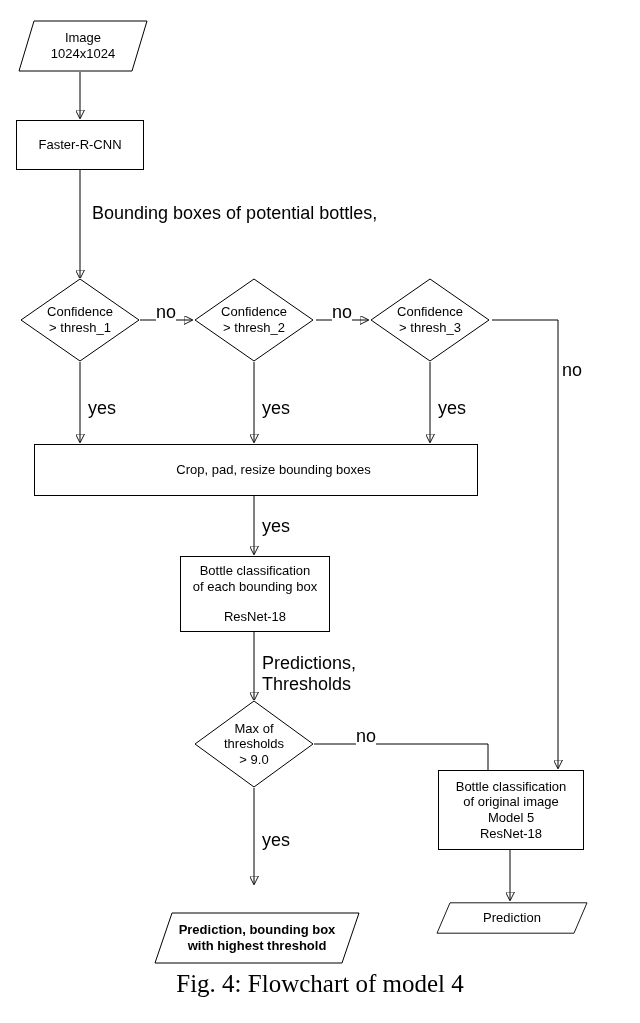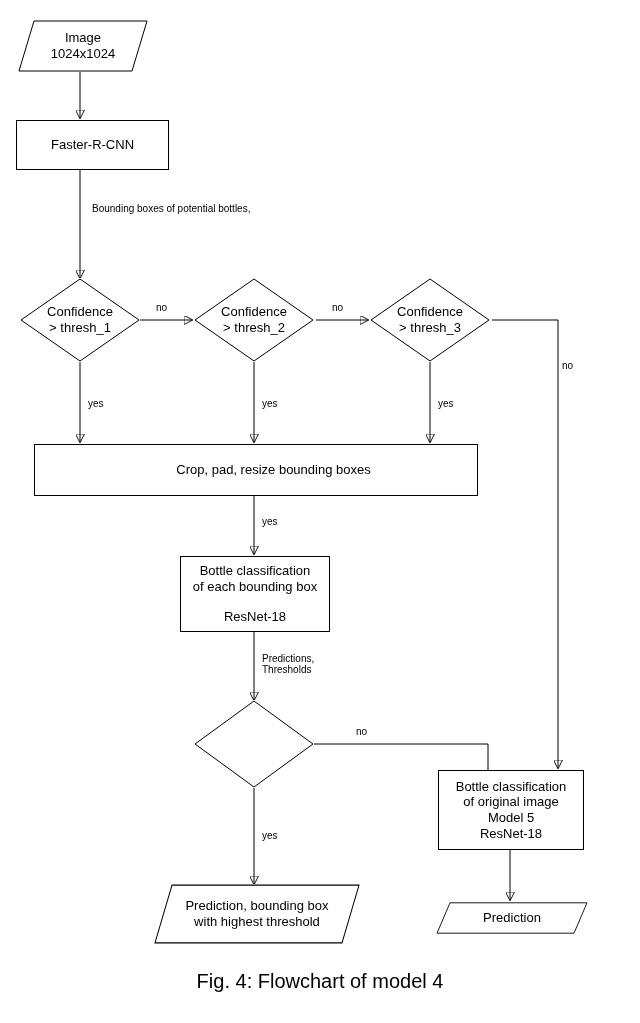--- a/index.html
+++ b/index.html
@@ -51,27 +51,27 @@
     left: 0; top: 0;
     width: 100%; height: 100%;
   }
   .diamond-text {
     position: relative;
     z-index: 1;
     padding: 0 10px;
   }
   .edge-label {
     position: absolute;
-    font-size: 10px;
+    font-size: 18px;
     background: #fff;
   }
   .caption {
     position: absolute;
-    font-family: Liberation Sans, sans-serif;
-    font-size: 20px;
+    font-family: Liberation Serif, serif;
+    font-size: 25px;
     text-align: center;
   }
   svg.connector {
     position: absolute;
     left: 0; top: 0;
     width: 640px; height: 1023px;
     pointer-events: none;
   }
 </style>
 </head>
@@ -116,21 +116,21 @@
   <div class="node para" style="left:18px; top:20px; width:130px; height:52px;">
     <svg class="para-svg" viewBox="0 0 130 52" preserveAspectRatio="none">
         <polygon points="16,1 129,1 114,51 1,51" fill="#fff" stroke="#000"></polygon>
       </svg>
     <div class="para-text">
       <div>Image</div>
       <div>1024x1024</div>
     </div>
   </div>
 
-  <div class="node rect" style="left:16px; top:120px; width:153px; height:50px;">
+  <div class="node rect" style="left:16px; top:120px; width:128px; height:50px;">
     <div>Faster-R-CNN</div>
   </div>
 
   <div class="edge-label" style="left:92px; top:203px; text-align:left;">
     <div>Bounding boxes of potential bottles,</div>
   </div>
 
   <div class="node diamond" style="left:20px; top:278px; width:120px; height:84px;">
     <svg class="diamond-svg" viewBox="0 0 120 84" preserveAspectRatio="none">
         <polygon points="60,1 119,42 60,83 1,42" fill="#fff" stroke="#000"></polygon>
@@ -185,33 +185,38 @@
 
   <div class="edge-label" style="left:262px; top:640px; text-align:left;margin-top:13px;">
     <div>Predictions,</div>
     <div>Thresholds</div>
   </div>
 
   <div class="node diamond" style="left:194px; top:700px; width:120px; height:88px;">
     <svg class="diamond-svg" viewBox="0 0 120 88" preserveAspectRatio="none">
         <polygon points="60,1 119,44 60,87 1,44" fill="#fff" stroke="#000"></polygon>
       </svg>
+    <div class="diamond-text">
+      <div>Max of</div>
+      <div>thresholds</div>
+      <div>&gt; 9.0</div>
+    </div>
   </div>
 
   <div class="edge-label" style="left:356px; top:726px;">no</div>
   <div class="edge-label" style="left:262px; top:830px;">yes</div>
 
   <div class="node rect" style="left:438px; top:770px; width:146px; height:80px;">
     <div>Bottle classification</div>
     <div>of original image</div>
     <div>Model 5</div>
     <div>ResNet-18</div>
   </div>
 
-  <div class="node para" style="left:154px; top:884px; width:206px; height:60px;">
+  <div class="node para" style="left:154px; top:912px; width:206px; height:52px;font-weight:bold;">
     <svg class="para-svg" viewBox="0 0 206 52" preserveAspectRatio="none">
         <polygon points="18,1 205,1 188,51 1,51" fill="#fff" stroke="#000"></polygon>
       </svg>
     <div class="para-text">
       <div>Prediction, bounding box</div>
       <div>with highest threshold</div>
     </div>
   </div>
 
   <div class="node para" style="left:436px; top:902px; width:152px; height:32px;">

